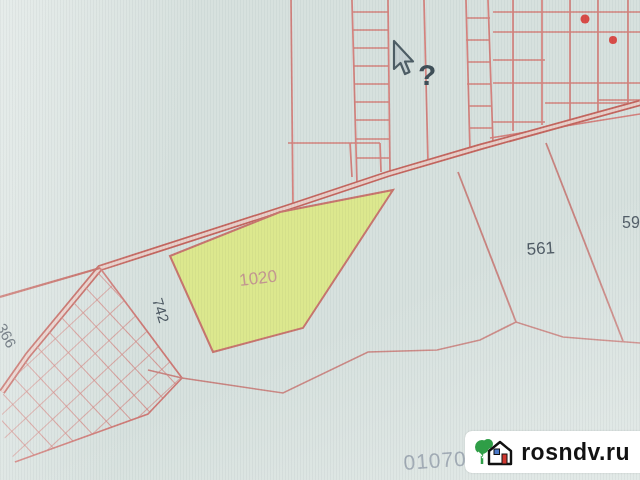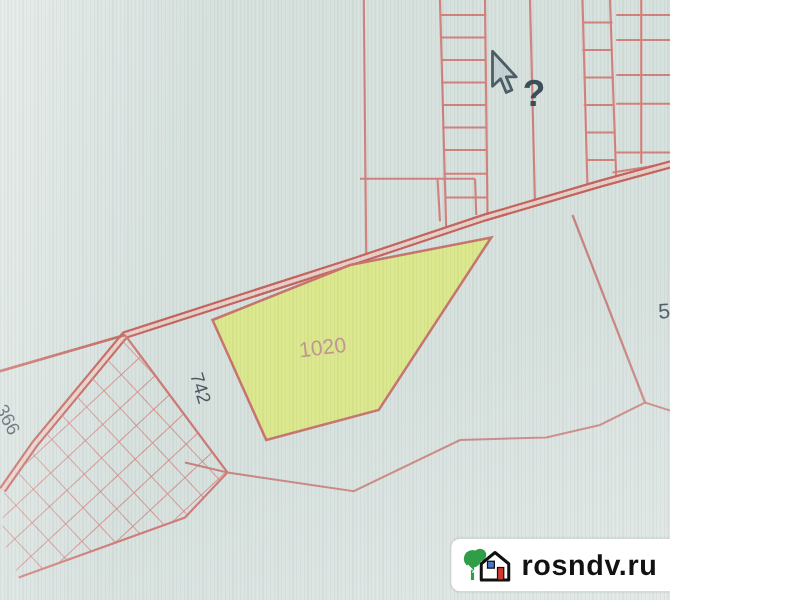--- a/index.html
+++ b/index.html
@@ -1,17 +1,17 @@
 <!DOCTYPE html>
 <html><head>
 <meta charset="utf-8">
 <style>
   html,body{margin:0;padding:0;}
   #screen{
-    position:relative;width:536px;height:480px;overflow:hidden;
+    position:relative;width:640px;height:480px;overflow:hidden;
     background:#d7e1de;font-family:"Liberation Sans",sans-serif;
   }
   #mapsvg{position:absolute;left:0;top:0;}
   #mapsvg text{font-family:"Liberation Sans",sans-serif;}
   .lbl{fill:#4e5a64;}
   .lbl-faint{fill:#c49792;}
   .lbl-quarter{fill:#8e9aa6;letter-spacing:1px;}
   
   .texture{
     position:absolute;inset:0;pointer-events:none;

